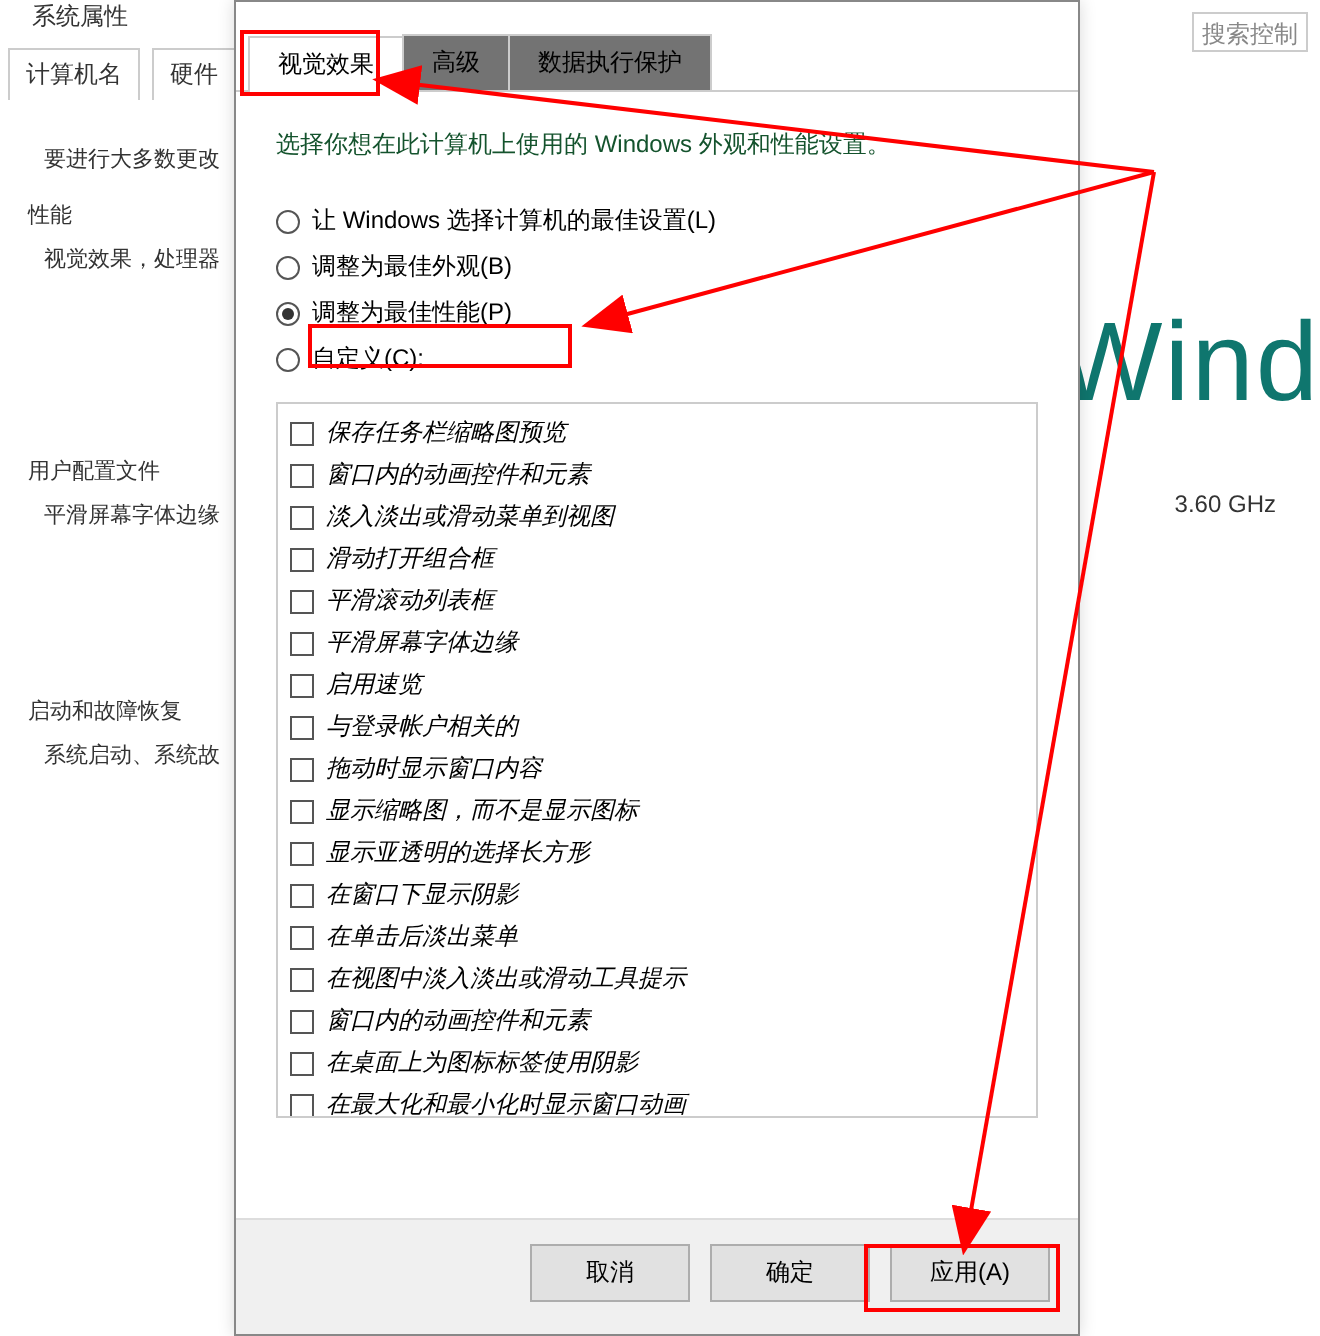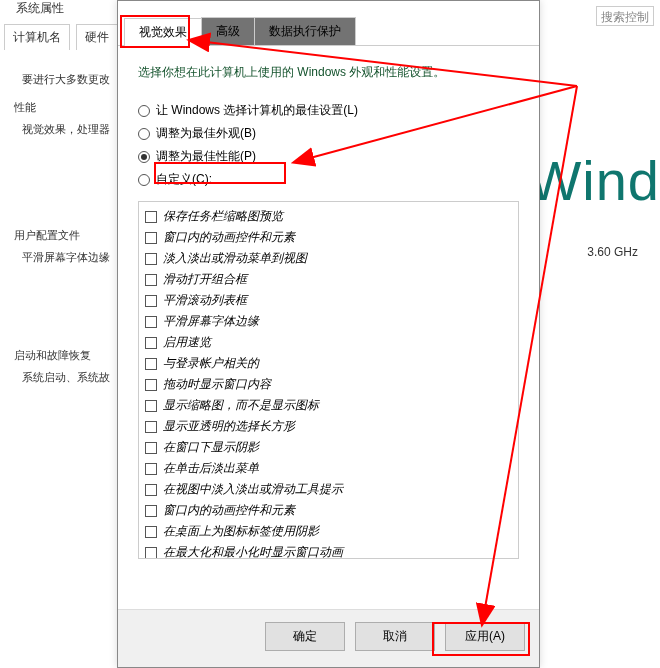--- a/index.html
+++ b/index.html
@@ -326,22 +326,22 @@
           <span>在桌面上为图标标签使用阴影</span>
         </div>
         <div class="check-line">
           <span class="checkbox"></span>
           <span>在最大化和最小化时显示窗口动画</span>
         </div>
       </div>
   </div>
 
   <div class="button-row">
+    <div class="btn">取消</div>
     <div class="btn">确定</div>
-    <div class="btn">取消</div>
     <div class="btn">应用(A)</div>
   </div>
 </div>
 
 <div class="red-box" style="top:15px; left:120px; width:70px; height:33px;"></div>
 <div class="red-box" style="top:162px; left:154px; width:132px; height:22px;"></div>
 <div class="red-box" style="top:622px; left:432px; width:98px; height:34px;"></div>
 
 <svg class="arrows">
   <defs>

